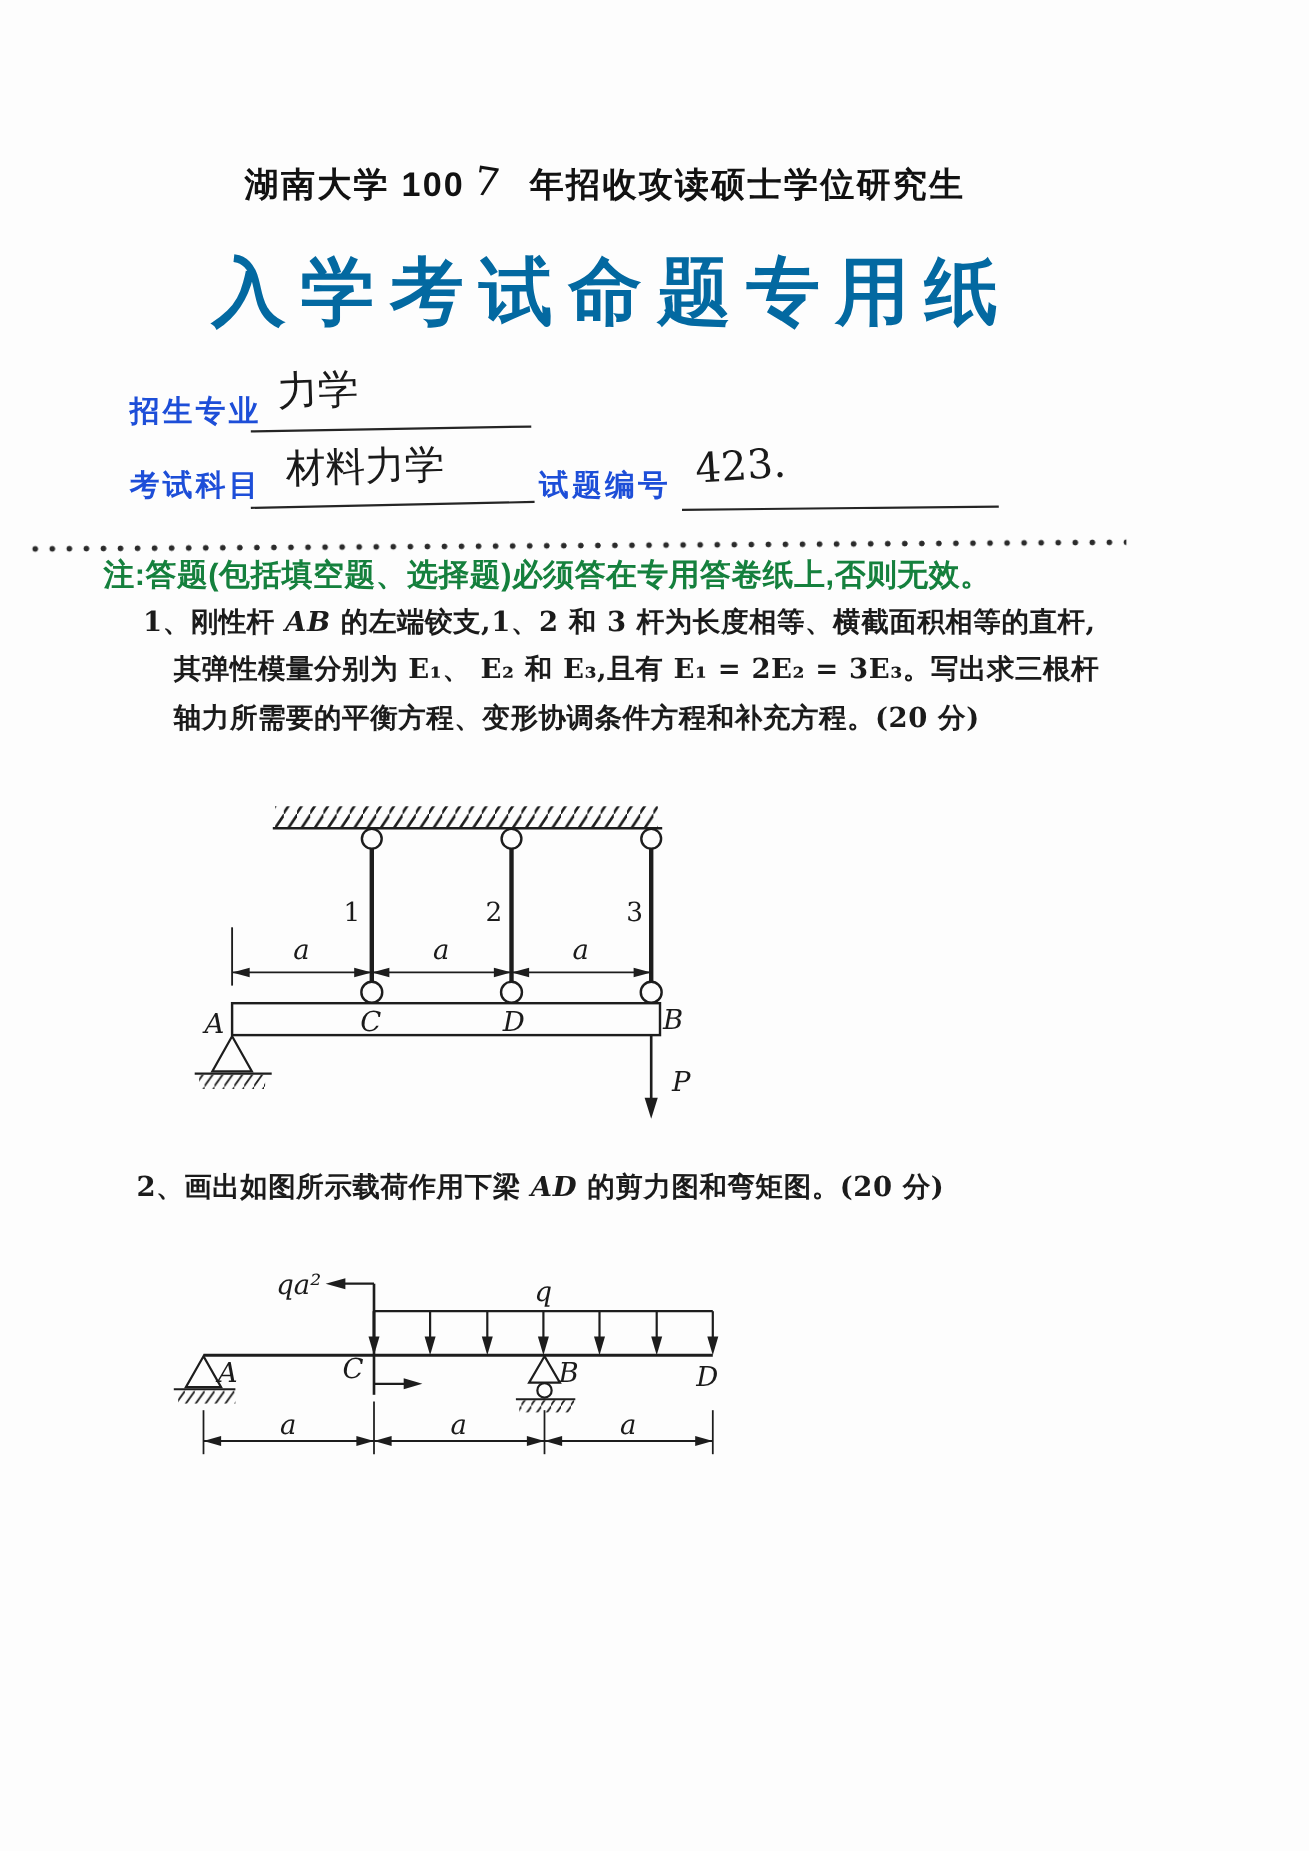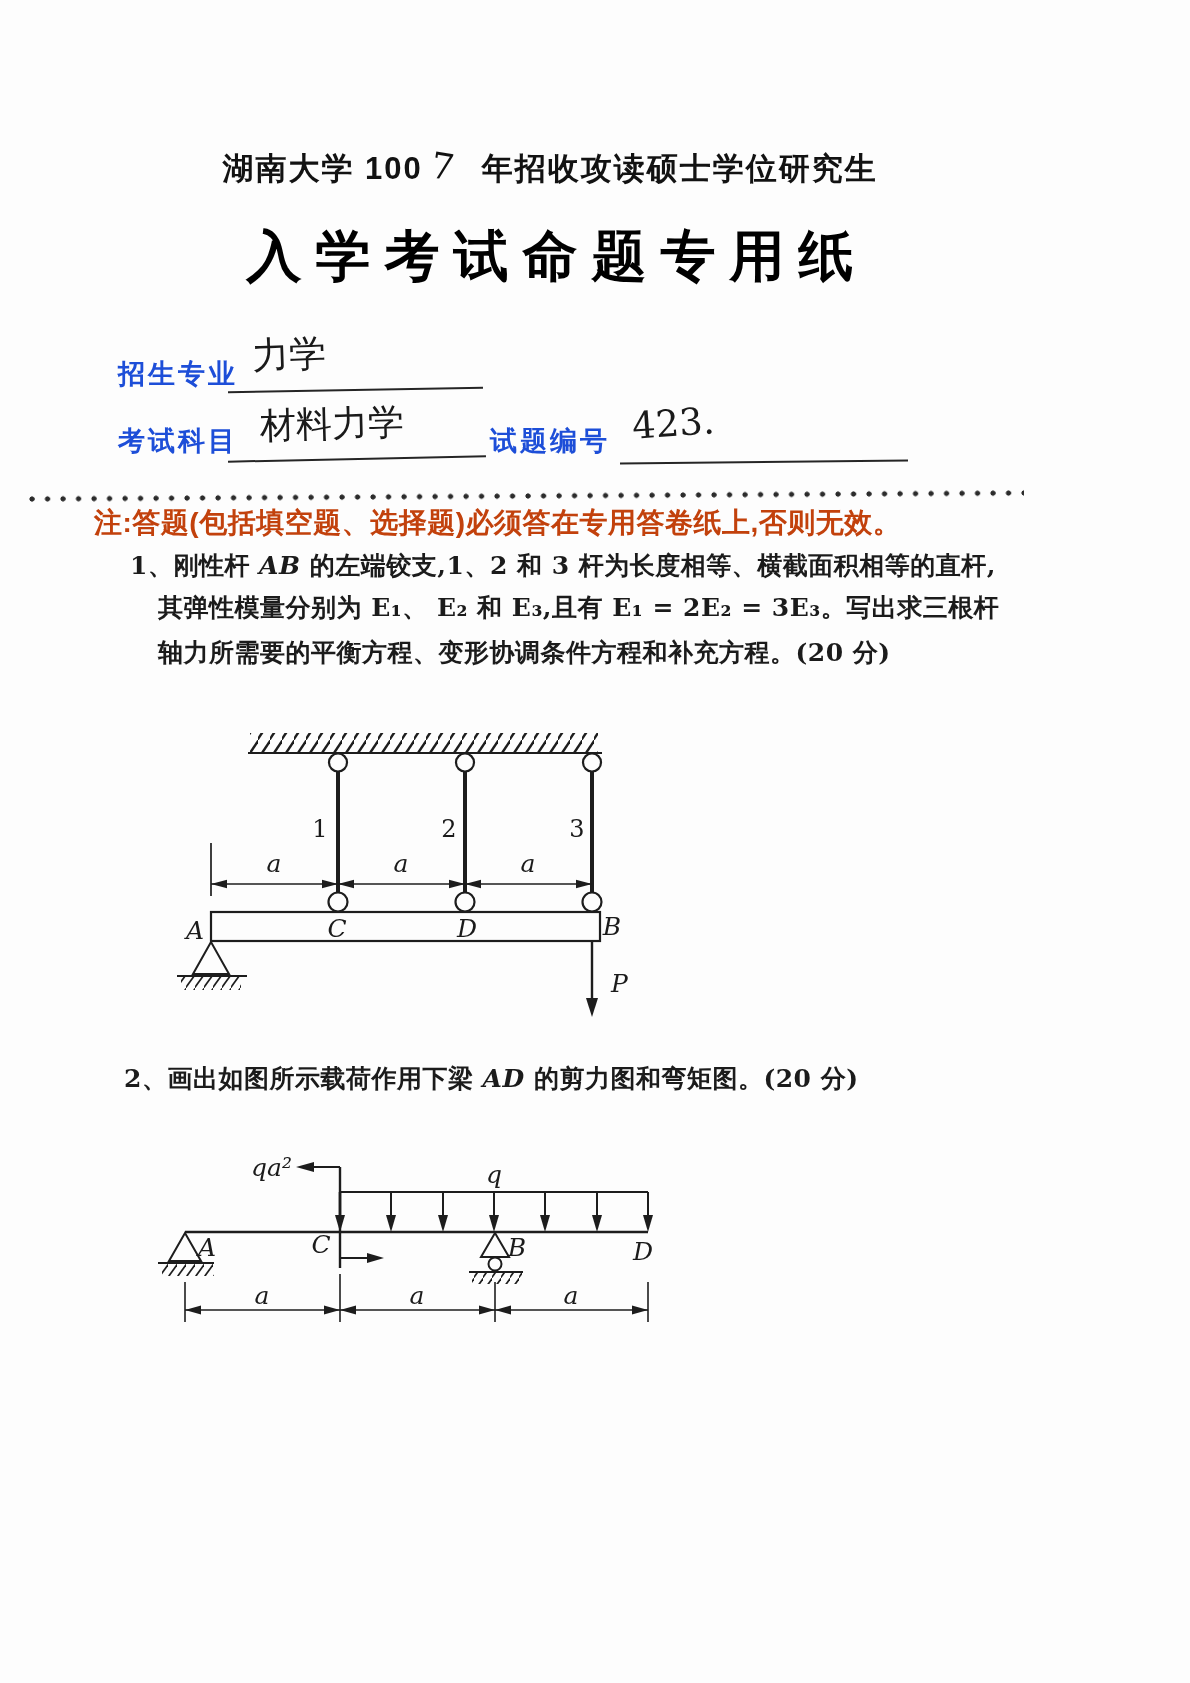--- a/index.html
+++ b/index.html
@@ -13,42 +13,42 @@
     position:absolute; top:146px; left:0; width:1100px; text-align:center;
     font-family:"Liberation Sans",sans-serif; font-weight:700; font-size:31px;
     letter-spacing:2px; color:#121212; white-space:nowrap;
   }
   .year-hand {
     display:inline-block; font-family:"DejaVu Serif",serif; font-weight:400;
     font-size:36px; transform:rotate(9deg); margin:0 26px 0 8px;
   }
   .title2 {
     position:absolute; top:220px; left:0; width:1100px; text-align:center;
-    font-family:"Liberation Sans",sans-serif; font-weight:900; font-size:55px;
-    letter-spacing:14px; padding-left:14px; color:#000000; white-space:nowrap;
+    font-family:"Liberation Sans",sans-serif; font-weight:900; font-size:67px;
+    letter-spacing:14px; padding-left:14px; color:#0369a1; white-space:nowrap;
   }
   .form-label {
     position:absolute; font-family:"DejaVu Serif","Liberation Serif",serif;
     font-weight:700; font-size:27px; letter-spacing:3px; color:#1d4ed8; white-space:nowrap;
   }
   .hand-value {
     position:absolute; font-family:"DejaVu Serif",serif; font-size:37px;
     color:#1a1a1a; transform:rotate(-2deg); white-space:nowrap;
   }
   .blank-line { position:absolute; height:0; border-top:2.5px solid #252525; }
   .dotted {
     position:absolute; left:28px; top:492px; width:996px; height:8px;
     background-image:radial-gradient(circle at 4px 4px, #2b2b2b 2.3px, rgba(0,0,0,0) 2.9px);
     background-size:15.5px 8px; background-repeat:repeat-x;
     transform:rotate(-0.35deg);
   }
   .note {
     position:absolute; left:94px; top:504px;
     font-family:"Liberation Sans",sans-serif; font-weight:700; font-size:28px;
-    color:#c2410c; letter-spacing:0.5px; white-space:nowrap;
+    color:#15803d; letter-spacing:0.5px; white-space:nowrap;
   }
   .qtext {
     position:absolute; font-family:"DejaVu Serif","Liberation Serif",serif;
     font-size:25px; color:#1b1b1b; white-space:nowrap; letter-spacing:0.5px;font-weight:bold;
   }
   .it { font-style:italic; }
   .fig { position:absolute; }
   .fig-it  { font-family:"DejaVu Serif","Liberation Serif",serif; font-style:italic; font-size:25px; fill:#1b1b1b; }
   .fig-num { font-family:"DejaVu Serif","Liberation Serif",serif; font-size:24px; fill:#1b1b1b; }
 </style>

